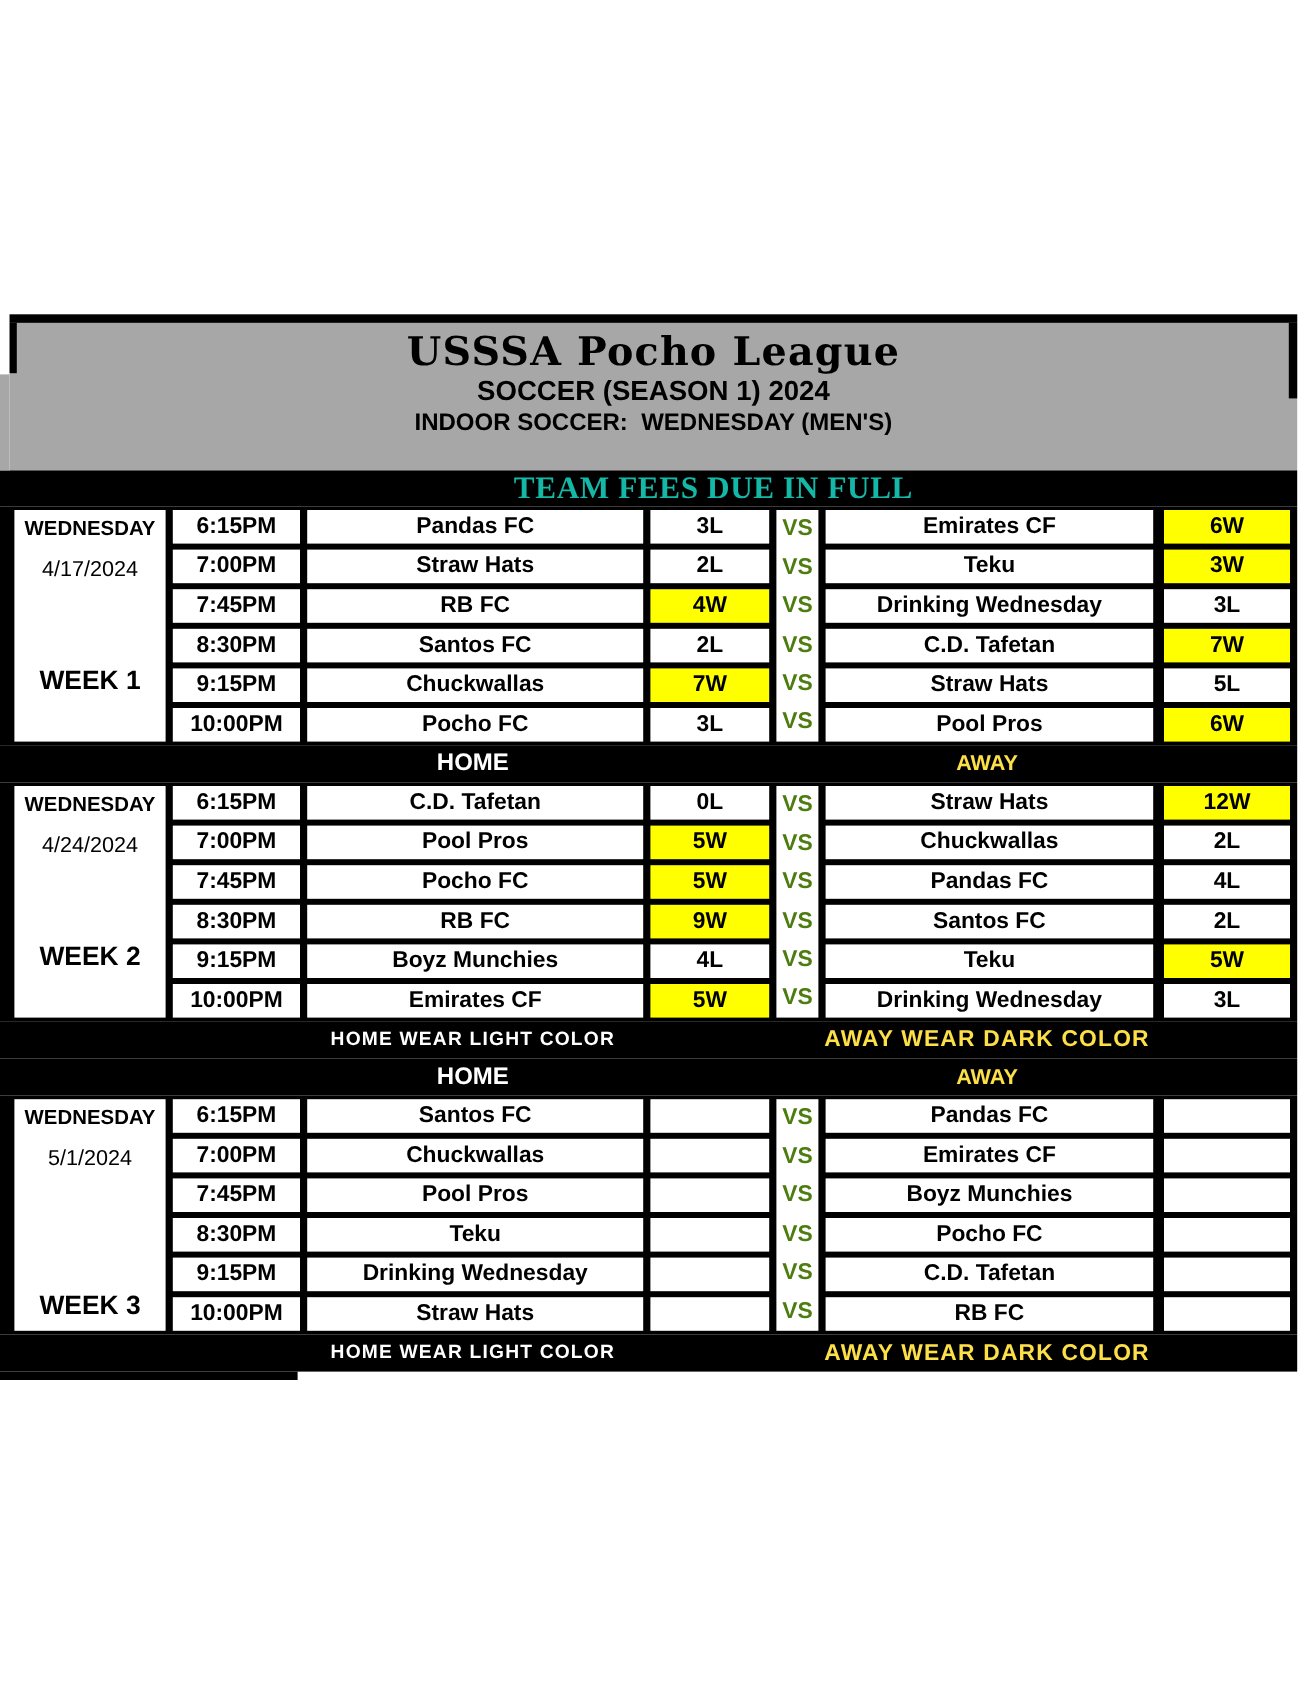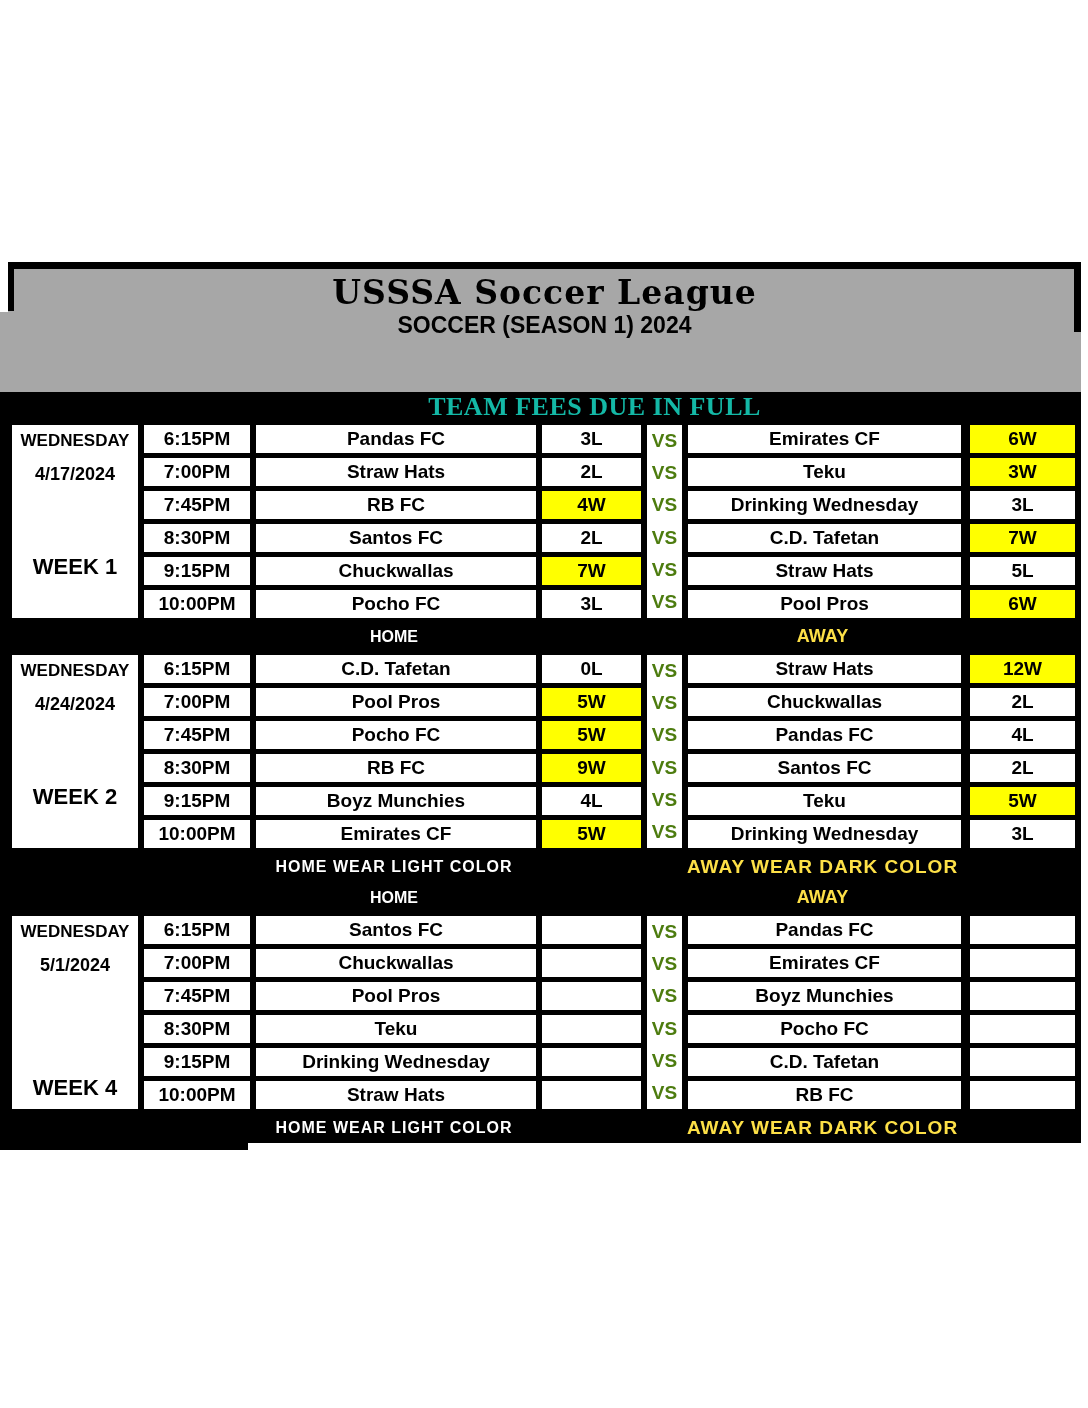--- a/index.html
+++ b/index.html
@@ -28,51 +28,52 @@
             column-gap:6px; row-gap:5px; padding:3px 0 3px 12px; }
   .cell { background:#fff; display:flex; align-items:center; justify-content:center;
           font-weight:bold; font-size:19px; color:#000; white-space:nowrap; overflow:hidden; }
   .win { background:#ffff00; }
   .r1{grid-row:1}.r2{grid-row:2}.r3{grid-row:3}.r4{grid-row:4}.r5{grid-row:5}.r6{grid-row:6}
   .c2{grid-column:2}.c3{grid-column:3}.c4{grid-column:4}.c6{grid-column:6}
   .c7{grid-column:7; margin-left:3px}
 
   .label-cell { grid-column:1; grid-row:1/7; background:#fff; position:relative; }
   .day  { position:absolute; top:6px;  left:0; right:0; text-align:center; font-weight:bold; font-size:17px; }
-  .date { position:absolute; top:39px; left:0; right:0; text-align:center; font-weight:bold; font-size:18px; }
+  .date { position:absolute; top:39px; left:0; right:0; text-align:center; font-weight:normal; font-size:18px; }
   .wknum{ position:absolute; bottom:38px; left:0; right:0; text-align:center; font-weight:bold; font-size:22px; }
   .wk3 .wknum { bottom:8px; }
 
   .vs-strip { grid-column:5; grid-row:1/7; background:#fff; display:flex; flex-direction:column; }
   .vs-strip .vs { flex:1; display:flex; align-items:center; justify-content:center;
                   font-weight:bold; font-size:19px; color:#4d7c0f; }
 
   
   .bar { display:grid; grid-template-columns:126px 106px 280px 99px 35px 273px 108px;
          column-gap:6px; padding-left:10px; height:31px; background:#000; align-items:center; }
-  .bar-home { grid-column:3; text-align:center; color:#ffffff; font-weight:bold; font-size:16px; white-space:nowrap; }
+  .bar-home { grid-column:3; text-align:center; color:#ffffff; font-weight:bold; font-size:20px; white-space:nowrap; }
   .bar-away { grid-column:6; text-align:center; color:#fde047; font-weight:bold; font-size:18px; white-space:nowrap; }
   .bar-wear .bar-home { font-size:16px; letter-spacing:1px; }
   .bar-wear .bar-away { font-size:19px; letter-spacing:1px; }
 
   
   .notch-left  { position:absolute; left:8px;    top:269px;  width:6px;   height:42px; background:#000; }
   .notch-right { position:absolute; left:1074px; top:269px;  width:7px;   height:63px; background:#000; }
   .gray-bleed  { position:absolute; left:0;      top:312px;  width:8px;   height:80px; background:#a7a7a7; }
   .bar-step    { position:absolute; left:0;      top:1143px; width:248px; height:7px;  background:#000; }
 </style>
 </head>
 <body>
 
 <div class="page">
   <div class="sheet">
 
     <div class="hdr">
-      <div class="hdr-title">USSSA Soccer League</div>
+      <div class="hdr-title">USSSA Pocho League</div>
       <div class="hdr-sub">SOCCER (SEASON 1) 2024</div>
+      <div class="hdr-sub2">INDOOR SOCCER:  WEDNESDAY (MEN'S)</div>
     </div>
 
     <div class="notice">
       <span>TEAM FEES DUE IN FULL</span>
     </div>
 
     <div class="wkgrid">
       <div class="label-cell">
         <div class="day">WEDNESDAY</div>
         <div class="date">4/17/2024</div>
@@ -187,21 +188,21 @@
     </div>
     <div class="bar">
       <div class="bar-home">HOME</div>
       <div class="bar-away">AWAY</div>
     </div>
 
     <div class="wkgrid wk3">
       <div class="label-cell">
         <div class="day">WEDNESDAY</div>
         <div class="date">5/1/2024</div>
-        <div class="wknum">WEEK 4</div>
+        <div class="wknum">WEEK 3</div>
       </div>
       <div class="vs-strip">
         <div class="vs">VS</div>
         <div class="vs">VS</div>
         <div class="vs">VS</div>
         <div class="vs">VS</div>
         <div class="vs">VS</div>
         <div class="vs">VS</div>
       </div>
 

